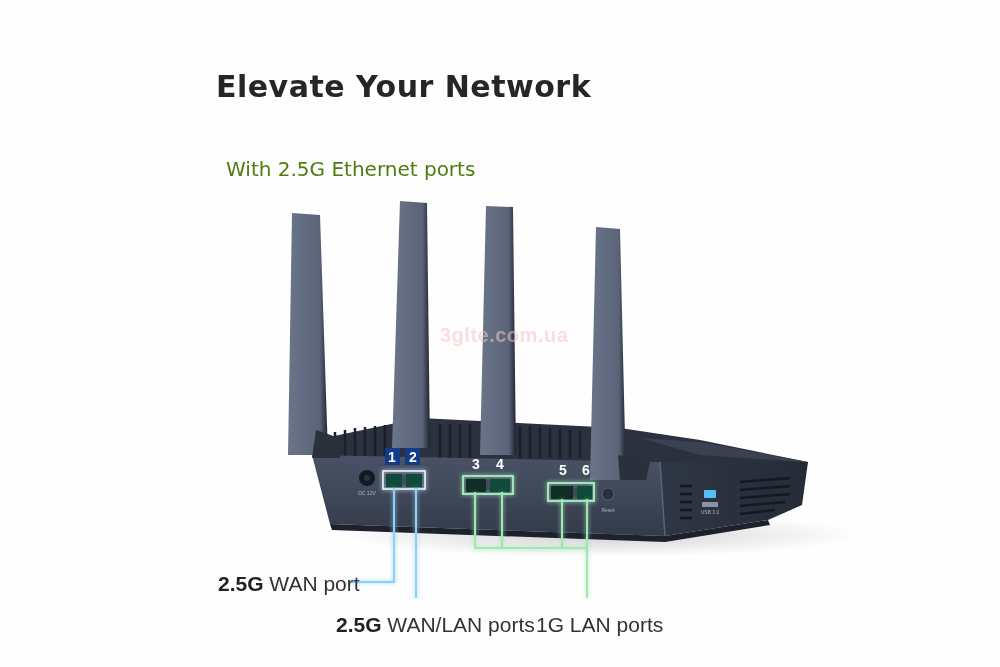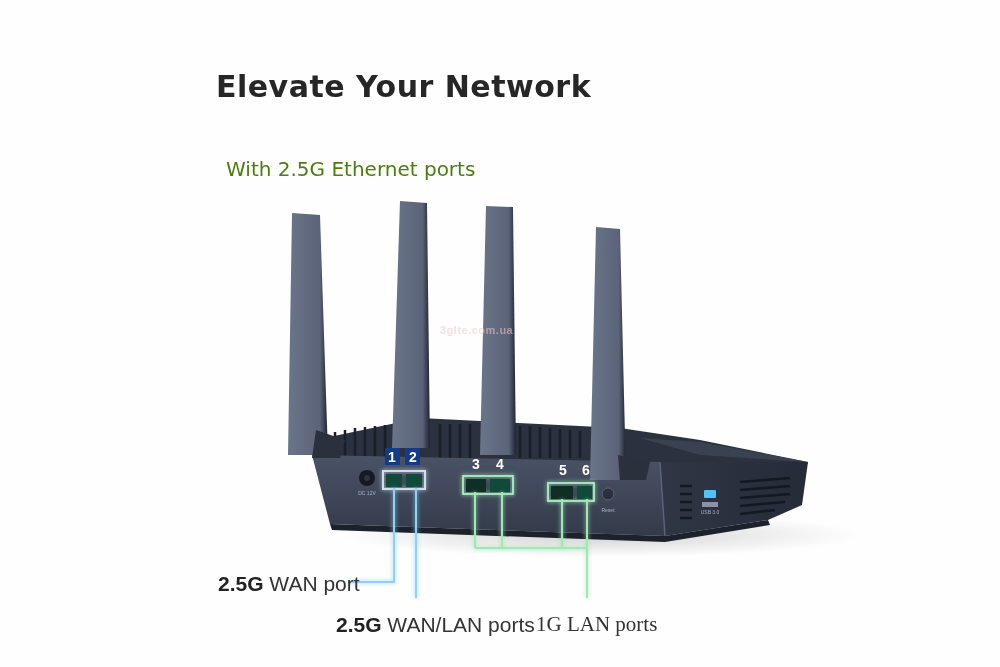--- a/index.html
+++ b/index.html
@@ -3,21 +3,21 @@
 <meta charset="utf-8">
 <style>
   html, body { margin:0; padding:0; }
   body { width:1000px; height:667px; background:#ffffff; position:relative; overflow:hidden; font-family:"DejaVu Sans", sans-serif; }
   .stage { position:absolute; left:0; top:0; width:1000px; height:667px; background:#fefefe; }
   .title { position:absolute; left:216px; top:72px; font-family:"DejaVu Sans", sans-serif; font-weight:bold; font-size:30px; letter-spacing:0.5px; color:#262626; white-space:nowrap; margin:0; line-height:1; }
   .subtitle { position:absolute; left:217px; top:150px; font-family:"DejaVu Sans", sans-serif; font-size:20px; color:#4d7c0f; white-space:nowrap; margin:9px; line-height:1; }
   .router { position:absolute; left:0; top:0; width:1000px; height:667px; }
   .label { position:absolute; font-family:"Liberation Sans", sans-serif; font-size:21px; color:#333; white-space:nowrap; line-height:1; }
   .label b { color:#222; font-weight:bold; }
-  .watermark { position:absolute; left:440px; top:324px; font-family:"Liberation Sans", sans-serif; font-weight:bold; font-size:11px; color:#f3c7c7; opacity:0.55; letter-spacing:0.5px; }
+  .watermark { position:absolute; left:440px; top:324px; font-family:"Liberation Sans", sans-serif; font-weight:bold; font-size:20px; color:#f3c7c7; opacity:0.55; letter-spacing:0.5px; }
 </style>
 </head>
 <body>
 
 <div class="stage">
 
   <h1 class="title">Elevate Your Network</h1>
   <p class="subtitle">With 2.5G Ethernet ports</p>
 
   <svg class="router" viewBox="0 0 1000 667" xmlns="http://www.w3.org/2000/svg">
@@ -176,17 +176,17 @@
   </svg>
 
   <div class="watermark">3glte.com.ua</div>
 
   <div class="label" style="left:218px; top:573px;">
     <b>2.5G</b><span> WAN port</span>
   </div>
   <div class="label" style="left:336px; top:614px;">
     <b>2.5G</b><span> WAN/LAN ports</span>
   </div>
-  <div class="label" style="left:536px; top:614px;font-family:Liberation Serif, serif;">
+  <div class="label" style="left:536px; top:614px;">
     <span>1G LAN ports</span>
   </div>
 
 </div>
 
 </body></html>

